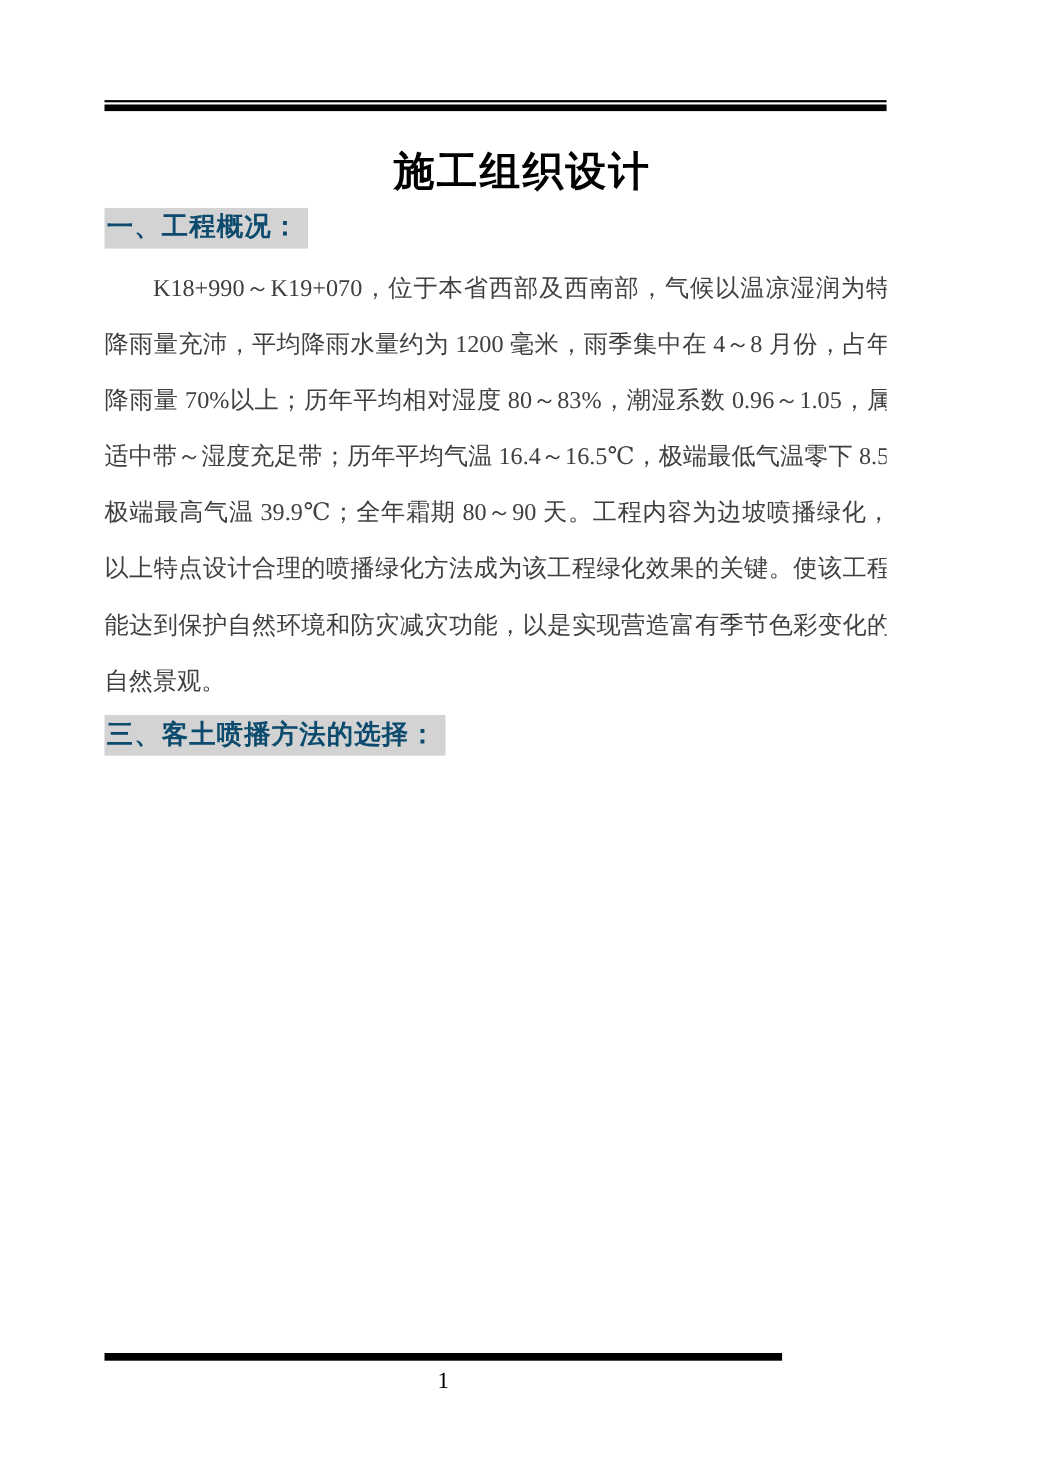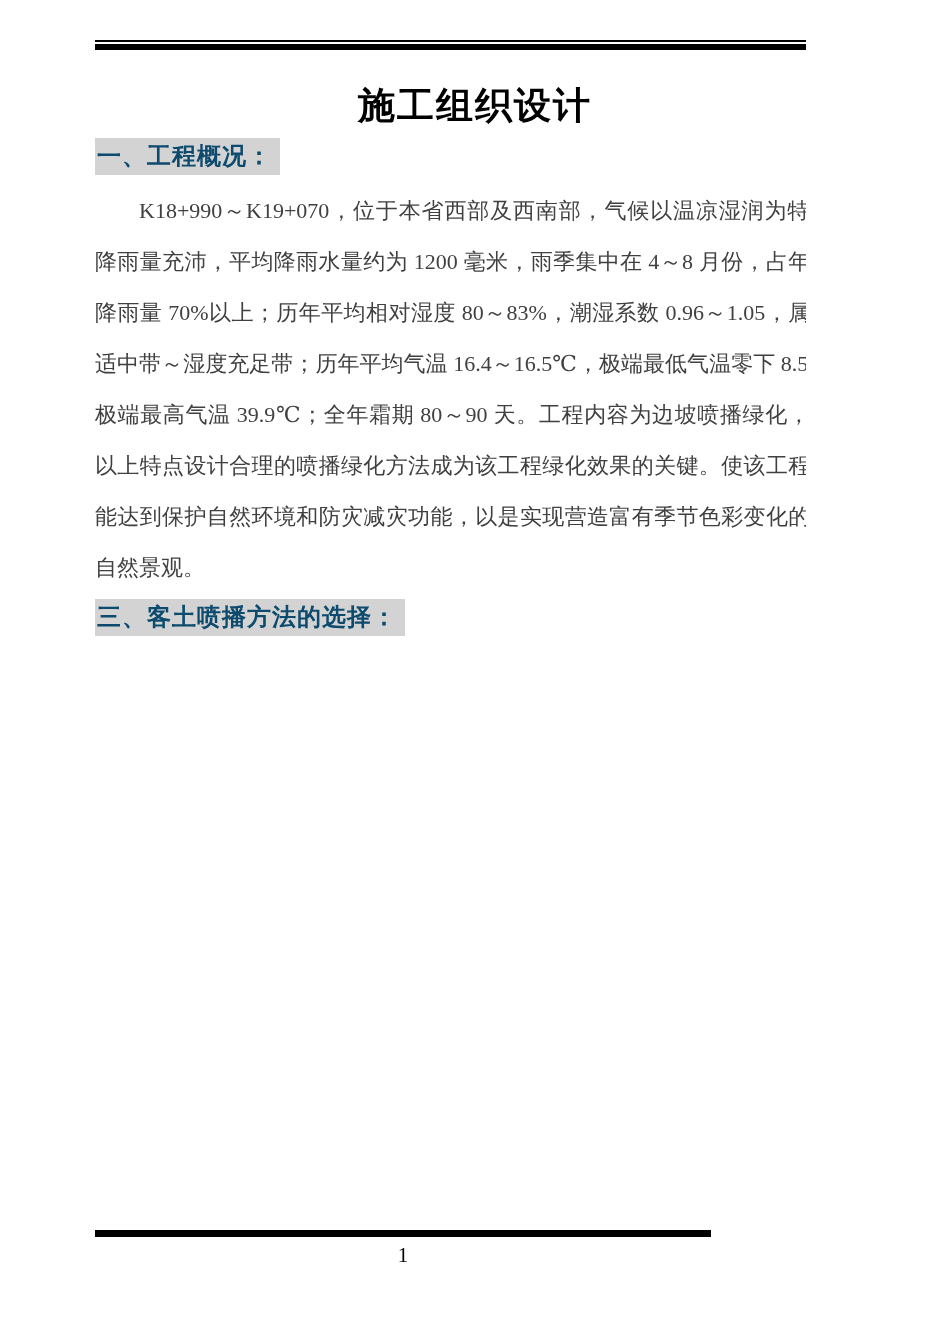--- a/index.html
+++ b/index.html
@@ -6,21 +6,21 @@
     margin: 0;
     padding: 0;
     background: #ffffff;
   }
   .page {
     position: relative;
     width: 806px;
     height: 1344px;
     background: #ffffff;
     box-sizing: border-box;
-    padding-top: 40px;
+    padding-top: 91px;
     overflow: hidden;
     color: #0d0d0d;
   }
   .content {
     margin: 0 95px;
     width: 760px;
   }
   
   .top-rule {
     border-top: 2px solid #000000;

